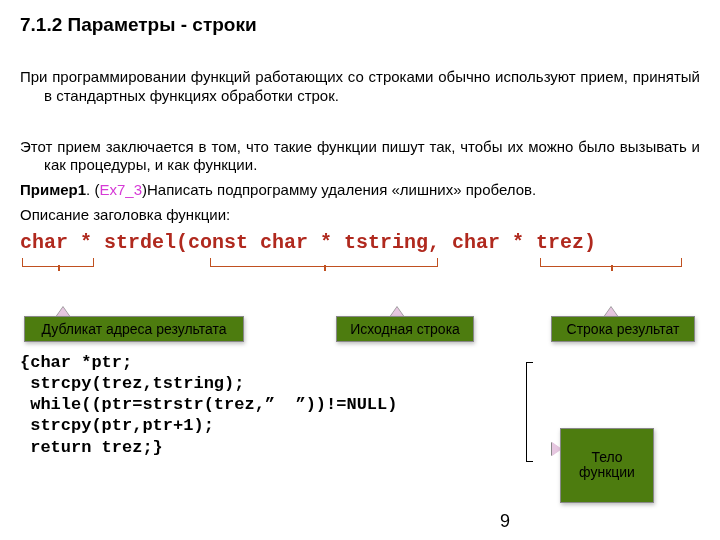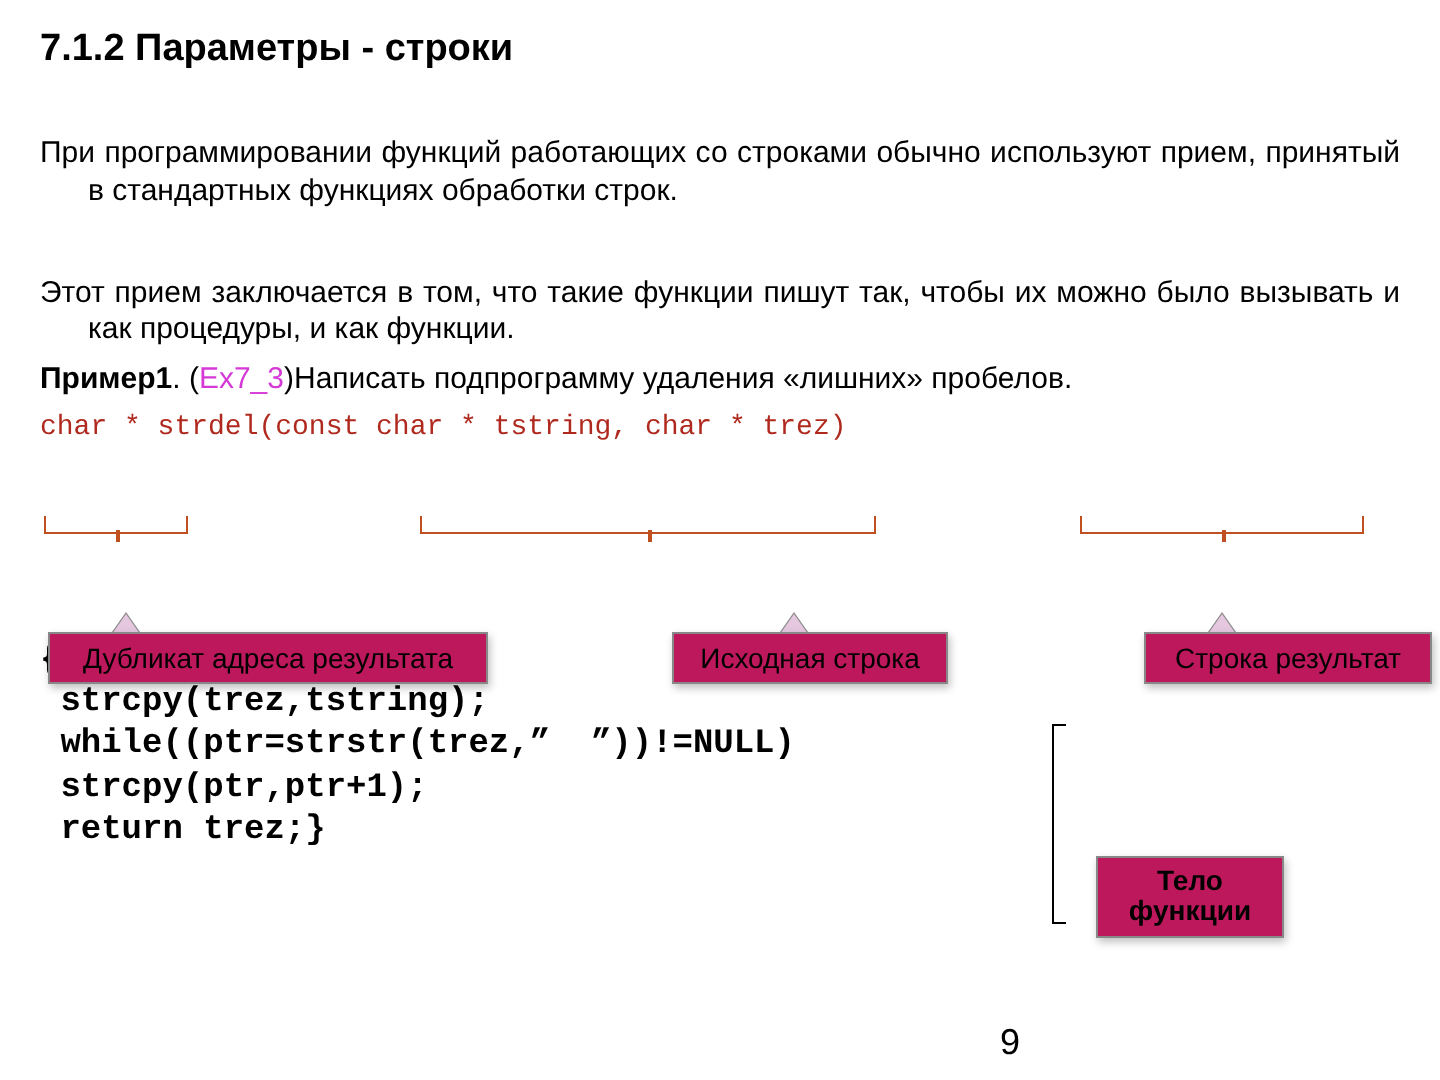--- a/index.html
+++ b/index.html
@@ -31,46 +31,46 @@
     line-height: 1.25;
   }
   .para.indent {
     padding-left: 24px;
     text-indent: -24px;
     margin-top: 32px;
   }
   .brown {
     color: #b0291e;
     font-family: "Courier New", monospace;
-    font-size: 14px;
-    font-weight: normal;
+    font-size: 20px;
+    font-weight: bold;
     margin: 4px 0;
     white-space: pre;
   }
   .codeblock {
     font-family: "Courier New", monospace;
     font-size: 17px;
     font-weight: bold;
     line-height: 1.25;
     white-space: pre;
     margin-top: 6px;
   }
   .callout {
     position: absolute;
-    background: #be185d;
+    background: #4d7c0f;
     border: 1px solid #888;
     font-size: 14px;
     text-align: center;
     box-shadow: 1px 2px 4px rgba(0,0,0,0.25);
     color: #000;
   }
   .cal1 { left: 24px;  top: 316px; width: 210px; padding: 4px 4px; }
   .cal2 { left: 336px; top: 316px; width: 128px; padding: 4px 4px; text-align: center; }
-  .cal3 { left: 572px; top: 316px; width: 134px; padding: 4px 4px; }
-  .cal4 { left: 548px; top: 428px; width: 80px;  padding: 4px 6px; line-height:1.1;font-weight:bold;}
+  .cal3 { left: 551px; top: 316px; width: 134px; padding: 4px 4px; }
+  .cal4 { left: 560px; top: 428px; width: 80px;  padding: 21px 6px; line-height:1.1;}
   .pagenum {
     position: absolute;
     right: 210px;
     bottom: 8px;
     font-size: 18px;
     font-family: Arial, sans-serif;
   }
   .brace-left {
     position: absolute;
     border-left: 1.5px solid #000;
@@ -116,20 +116,21 @@
 <body>
 
 <div class="page">
   <h2>7.1.2  Параметры - строки</h2>
 
   <p class="para indent">При программировании функций работающих со строками обычно используют прием, принятый в стандартных функциях обработки строк.</p>
   <p class="para indent">Этот прием заключается в том, что такие функции пишут так, чтобы их можно было вызывать и как процедуры, и как функции.</p>
   <p class="para">
     <strong>Пример1</strong>. (<span class="ex73">Ex7_3</span><span>)Написать подпрограмму удаления «лишних» пробелов.</span>
   </p>
+  <p class="para">Описание заголовка функции:</p>
 
   <div class="brown">char * strdel(const char * tstring, char * trez)</div>
 
   <div class="hbrace hb1"></div>
   <div class="hbrace hb2"></div>
   <div class="hbrace hb3"></div>
 
   <div style="height:88px"></div>
 
   <div class="codeblock"><span>{char *ptr;</span>

